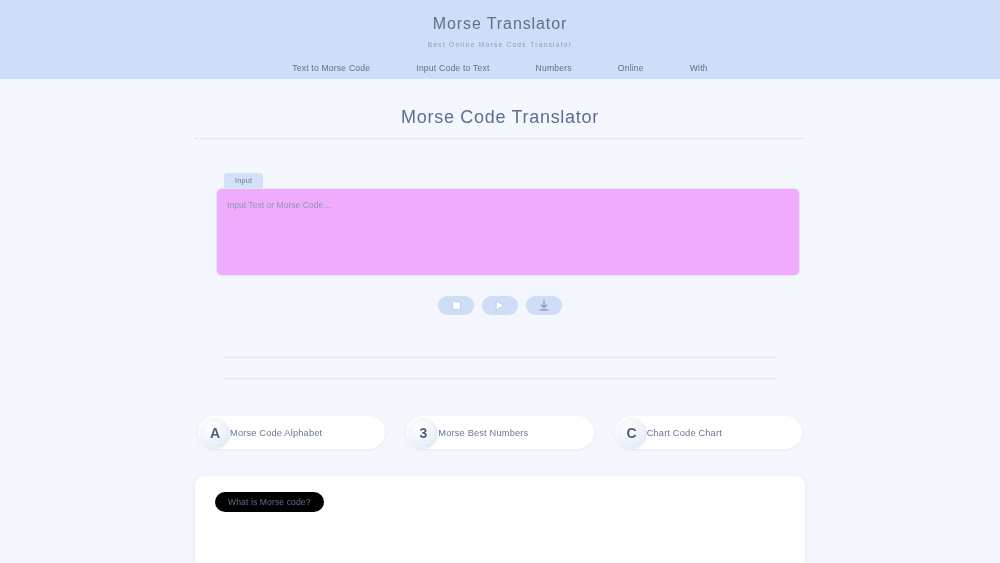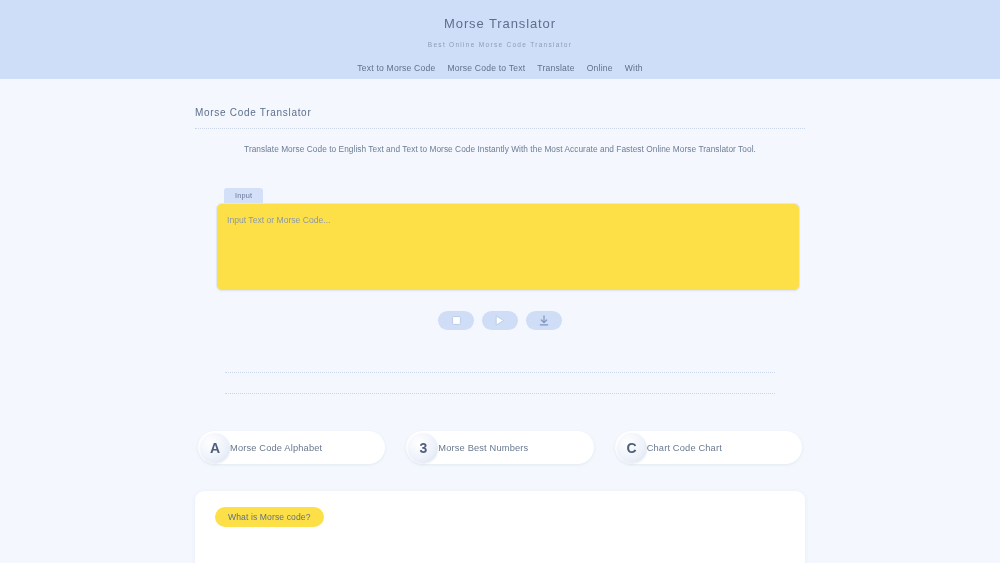--- a/index.html
+++ b/index.html
@@ -18,38 +18,38 @@
   }
 
   
   .site-header {
     background: #cfdef8;
     padding: 11px 0 0 0;
     height: 79px;
     text-align: center;
   }
   .brand-title {
-    font-size: 13px;
+    font-size: 16px;
     font-weight: 400;
     letter-spacing: 0.9px;
     color: #5d6f8e;
     line-height: 25px;
   }
   .brand-tagline {
     font-size: 6.5px;
     letter-spacing: 1.3px;
     color: #8c9bb6;
     margin-top: 5px;
     font-weight: 400;
   }
   .main-nav {
     margin-top: 15px;
     display: flex;
     justify-content: center;
-    gap: 12px;
+    gap: 46px;
   }
   .nav-link {
     font-size: 8.6px;
     color: #5f7089;
     letter-spacing: 0.2px;
     text-decoration: none;
     cursor: pointer;
     white-space: nowrap;
   }
 
@@ -57,22 +57,22 @@
   .page {
     width: 1000px;
     padding-top: 28px;
   }
   .container {
     width: 610px;
     margin: 0 auto;
   }
 
   .page-title {
-    text-align: left;
-    font-size: 10px;
+    text-align: center;
+    font-size: 18px;
     font-weight: 400;
     color: #5d6f8e;
     letter-spacing: 0.7px;
   }
   .title-rule {
     margin-top: 10px;
     height: 1px;
     border-bottom: 1px dotted #c5d2e6;
     opacity: 0.85;
   }
@@ -100,21 +100,21 @@
     display: inline-block;
     background: #d3e0f7;
     color: #68799a;
     font-size: 7.3px;
     padding: 3px 11px 3px 11px;
     border-radius: 3px 3px 0 0;
     margin-left: 8px;
     letter-spacing: 0.2px;
   }
   .panel-box {
-    background: #fde047;
+    background: #f0abfc;
     border: 1px solid #e0e8f5;
     border-radius: 6px;
     height: 88px;
     position: relative;
     box-shadow: 0 1px 2px rgba(150,170,200,0.07);
   }
   .panel-textarea {
     width: 100%;
     height: 100%;
     border: none;
@@ -242,50 +242,49 @@
   .article-card {
     margin-top: 27px;
     background: #ffffff;
     border-radius: 9px;
     padding: 15px 20px 18px 20px;
     box-shadow: 0 1px 4px rgba(150,170,200,0.14);
     min-height: 110px;
   }
   .article-pill {
     display: inline-block;
-    background: #fde047;
+    background: #000000;
     color: #5f7089;
     font-size: 8.6px;
     padding: 5px 13px;
     border-radius: 12px;
     letter-spacing: 0.1px;
     text-align: center;
   }
 </style>
 </head>
 <body>
 
 <header class="site-header">
   <div class="brand-title">Morse Translator</div>
   <div class="brand-tagline">Best Online Morse Code Translator</div>
   <nav class="main-nav">
     <a class="nav-link">Text to Morse Code</a>
-    <a class="nav-link">Morse Code to Text</a>
-    <a class="nav-link">Translate</a>
+    <a class="nav-link">Input Code to Text</a>
+    <a class="nav-link">Numbers</a>
     <a class="nav-link">Online</a>
     <a class="nav-link">With</a>
   </nav>
 </header>
 
 <div class="page">
   <div class="container">
 
     <h1 class="page-title">Morse Code Translator</h1>
     <div class="title-rule"></div>
-    <p class="page-subtitle">Translate Morse Code to English Text and Text to Morse Code Instantly With the Most Accurate and Fastest Online Morse Translator Tool.</p>
 
     <div class="panels">
 
       <div class="panel">
         <div class="panel-tab">Input</div>
         <div class="panel-box">
           <textarea class="panel-textarea" placeholder="Input Text or Morse Code..." style=""></textarea>
         </div>
       </div>
 

